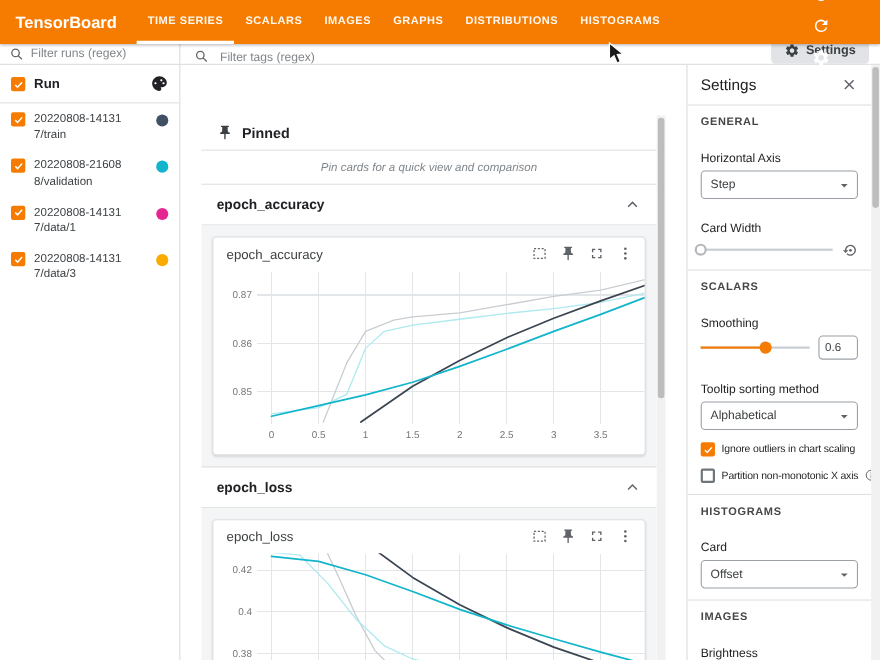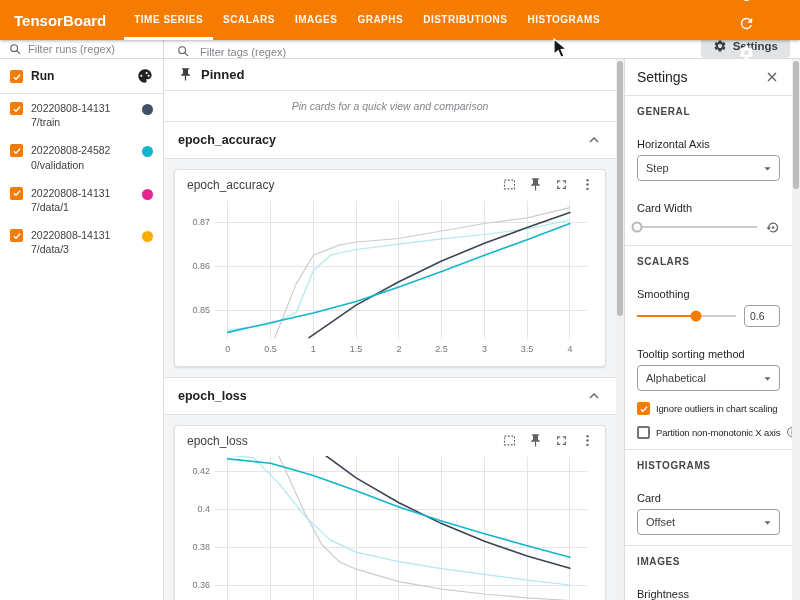--- a/index.html
+++ b/index.html
@@ -27,37 +27,37 @@
   .filter-input::placeholder { color:#80868b; }
   .filter-input.grow { flex:1; }
   .toggle-group { display:flex; border:1px solid #dadce0; border-radius:4px; overflow:hidden; margin-left:auto; flex:none; }
   .toggle-btn { font-size:10.5px; color:#3c4043; background:#fff; border:none; border-left:1px solid #dadce0; padding:5px 10px; cursor:pointer; font-family:inherit; }
   .toggle-btn:first-child { border-left:none; }
   .toggle-btn.selected { background:#e2e5e9; }
   .settings-btn { display:flex; align-items:center; gap:6px; background:#e1e3e6; border:none; border-radius:4px; padding:5px 12px; font-size:11.5px; font-weight:bold; color:#3c4043; cursor:pointer; flex:none; margin-right:2px; font-family:inherit; }
   .btn-gear { width:14px; height:14px; color:#3c4043; }
 
   
-  .content { flex:1; display:flex; min-height:0; }
+  .content { flex:1; display:flex; min-height:0;gap:19px; }
   .sidebar { width:164px; flex:none; border-right:1px solid #dadce0; overflow:hidden; }
   .run-header { display:flex; align-items:center; gap:8px; padding:9px 10px; border-bottom:1px solid #e0e0e0; }
   .run-header-label { font-size:12px; font-weight:bold; color:#202124; }
   .palette { width:16px; height:16px; color:#202124; margin-left:auto; cursor:pointer; }
   .run-row { display:flex; align-items:flex-start; gap:8px; padding:7px 10px; cursor:pointer; }
   .run-label { font-size:10.5px; line-height:1.35; color:#3c4043; width:88px; word-break:break-all; }
   .run-dot { width:11px; height:11px; border-radius:50%; margin-left:auto; margin-top:3px; flex:none; }
 
   
   .cb { width:13px; height:13px; border-radius:2px; flex:none; display:inline-flex; align-items:center; justify-content:center; cursor:pointer; margin-top:1px; }
   .cb.checked { background:#f57c00; }
   .cb.checked svg { width:10px; height:10px; }
   .cb.unchecked { width:13px; height:13px; border:2px solid #70757a; background:#fff; }
 
   
-  .cards-wrap { flex:1; min-width:0; position:relative; }
+  .cards-wrap { flex:1; min-width:0; position:relative;margin-top:46px; }
   .cards-scroll { position:absolute; inset:0 8px 0 0; overflow:hidden; }
   .vscroll { position:absolute; top:0; bottom:0; right:0; width:8px; background:#f1f1f1; }
   .vthumb { position:absolute; top:2px; left:1px; width:6px; background:#bdbdbd; border-radius:3px; }
   .pinned-bar { display:flex; align-items:center; gap:8px; padding:8px 14px; border-bottom:1px solid #e0e0e0; font-size:13px; font-weight:bold; color:#202124; }
   .pin-dark { width:15px; height:15px; color:#3c4043; transform:rotate(0deg); }
   .pinned-hint { text-align:center; font-size:10.5px; font-style:italic; color:#80868b; padding:9px 6px; border-bottom:1px solid #e0e0e0; }
   .section-header { display:flex; align-items:center; justify-content:space-between; padding:10px 14px; border-bottom:1px solid #e0e0e0; cursor:pointer; }
   .section-title { font-size:12.5px; font-weight:bold; color:#202124; }
   .chev { width:16px; height:16px; color:#5f6368; }
   .section-body { background:#f4f5f6; padding:10px; border-bottom:1px solid #e0e0e0; }
@@ -202,21 +202,21 @@
             </span>
             <span class="run-label">20220808-141317/train</span>
             <span class="run-dot" style="background: rgb(66, 80, 102);"></span>
           </div>
           <div class="run-row">
             <span class="cb checked">
               <svg viewBox="0 0 24 24">
                 <path d="M4.5 12.5l5 5 10-11" fill="none" stroke="#fff" stroke-width="3.2"></path>
               </svg>
             </span>
-            <span class="run-label">20220808-245820/validation</span>
+            <span class="run-label">20220808-216088/validation</span>
             <span class="run-dot" style="background: rgb(18, 181, 203);"></span>
           </div>
           <div class="run-row">
             <span class="cb checked">
               <svg viewBox="0 0 24 24">
                 <path d="M4.5 12.5l5 5 10-11" fill="none" stroke="#fff" stroke-width="3.2"></path>
               </svg>
             </span>
             <span class="run-label">20220808-141317/data/1</span>
             <span class="run-dot" style="background: rgb(229, 37, 146);"></span>

